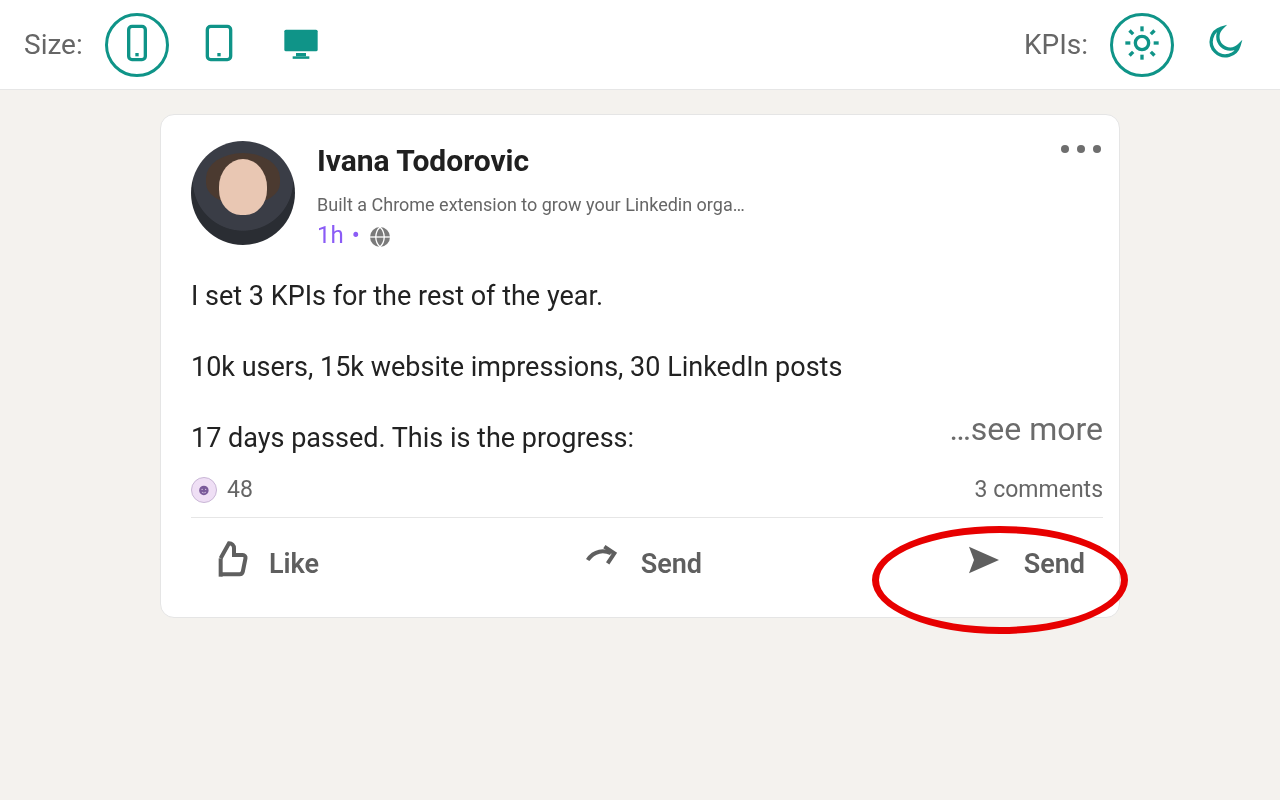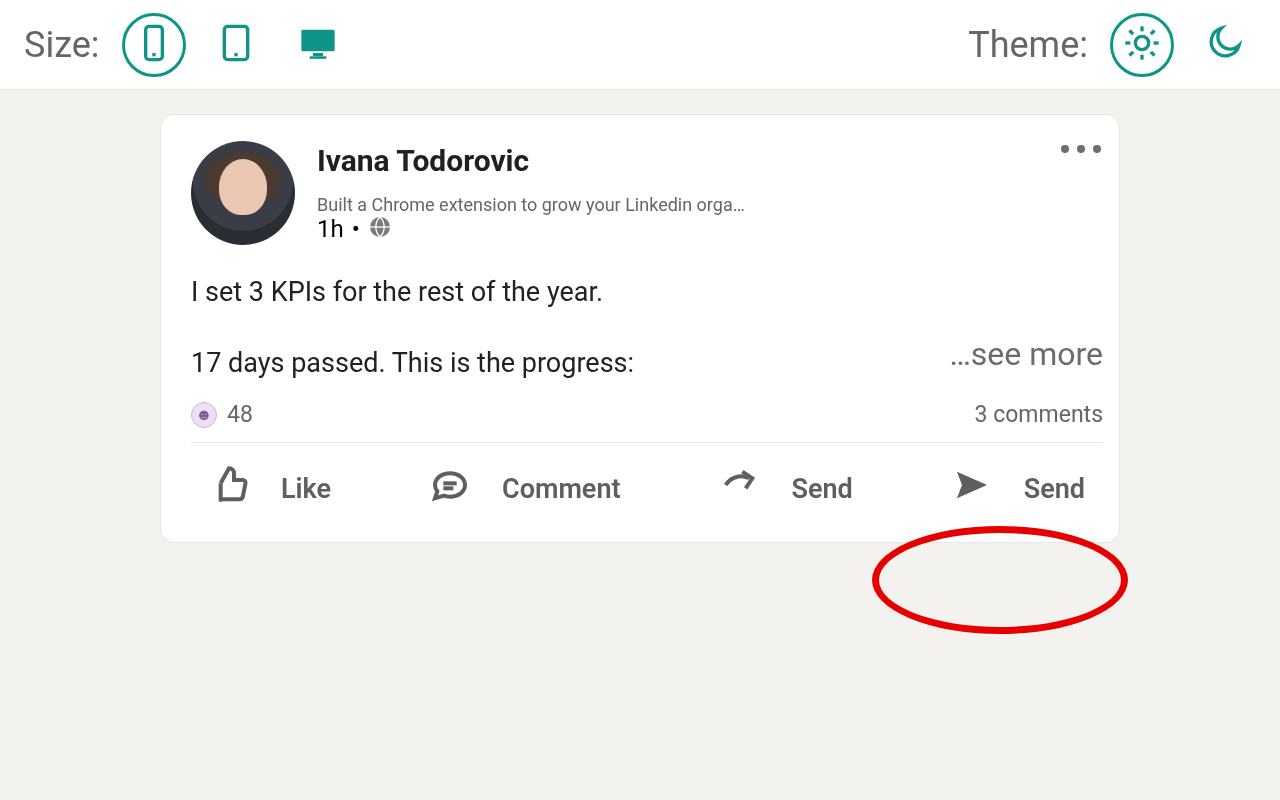--- a/index.html
+++ b/index.html
@@ -13,21 +13,21 @@
   .toolbar {
     height: 90px;
     border-bottom: 1px solid #e6e6e6;
     display: flex;
     align-items: center;
     padding: 0 24px;
     background: #fff;
     justify-content: space-between;
   }
   .toolbar-left, .toolbar-right { display: flex; align-items: center; gap: 18px; }
-  .toolbar-label { font-size: 36px; color: #666; margin-right: 4px; }
+  .toolbar-label { font-size: 28px; color: #666; margin-right: 4px; }
   .tb-btn {
     width: 64px; height: 64px; border-radius: 50%;
     display: flex; align-items: center; justify-content: center;
     cursor: pointer; color: #0f9488;
   }
   .tb-btn.active { border: 3px solid #0f9488; }
   .tb-btn svg { width: 40px; height: 40px; stroke: #0f9488; fill: none; stroke-width: 2; }
   .tb-btn svg.filled { fill: #0f9488; stroke: none; }
 
   .stage {
@@ -59,21 +59,21 @@
     background: #e9c7b3; border-radius: 50% 50% 45% 45%;
   }
   .avatar::before{
     content:"";
     position:absolute; left:15px; top:12px; width:74px; height:50px;
     background: #4b3a30; border-radius: 50% 50% 40% 40%;
   }
   .head-text { flex: 1; padding-top: 2px; }
   .author-name { font-size: 30px; font-weight: 700; color: #202020; }
   .headline { font-size: 18px; color: #666; margin-top: 16px; white-space: nowrap; overflow: hidden; text-overflow: ellipsis; max-width: 680px;}
-  .meta-row { display: flex; align-items: flex-start; gap: 8px; color: #000000; font-size: 24px;}
+  .meta-row { display: flex; align-items: flex-end; gap: 8px; margin-top: 6px; color: #8b5cf6; font-size: 24px;}
   .globe {
     width: 24px; height: 24px; display:inline-flex; align-items:center; justify-content:center;
   }
   .globe svg{ width:24px; height:24px; fill:#7a7a7a; }
   .dots-btn {
     position: absolute; right: 2px; top: 4px;
     color: #666; font-size: 30px; letter-spacing: 4px; cursor: pointer;
     display:flex; gap:8px;
   }
   .dots-btn span{ width:8px; height:8px; background:#6e6e6e; border-radius:50%; display:inline-block;}
@@ -96,21 +96,21 @@
     border:1px solid #c9b6d6;
     display:flex; align-items:center; justify-content:center; font-size:16px; color:#7a5a9a;
   }
 
   .divider { height:1px; background:#e6e6e6; margin: 0 0 4px 0;}
 
   .actions {
     display: flex; justify-content: space-between; padding: 18px 18px 22px;
   }
   .act-btn {
-    display: flex; align-items: center; gap: 32px; color: #5f5f5f;
+    display: flex; align-items: center; gap: 20px; color: #5f5f5f;
     font-size: 27px; font-weight: 600; cursor: pointer;
   }
   .act-btn svg { width: 40px; height: 40px; fill: none; stroke: #5f5f5f; stroke-width: 2.4; }
   .act-btn.send svg { fill:#5f5f5f; stroke:none; }
 
   .annot {
     position:absolute; border: 7px solid #e70000; border-radius: 50%;
     width: 256px; height: 108px; pointer-events: none;
   }
   
@@ -142,21 +142,21 @@
       <span>
         <svg viewBox="0 0 24 24" class="filled">
             <rect x="2" y="4" width="20" height="13" rx="1"></rect>
             <rect x="9" y="18" width="6" height="2"></rect>
             <rect x="7" y="20" width="10" height="1.5"></rect>
           </svg>
       </span>
     </div>
   </div>
   <div class="toolbar-right">
-    <span class="toolbar-label">Theme:</span>
+    <span class="toolbar-label">KPIs:</span>
     <div class="tb-btn active">
       <span>
         <svg viewBox="0 0 24 24">
             <circle cx="12" cy="12" r="4"></circle>
             <line x1="12" y1="2" x2="12" y2="5"></line>
             <line x1="12" y1="19" x2="12" y2="22"></line>
             <line x1="2" y1="12" x2="5" y2="12"></line>
             <line x1="19" y1="12" x2="22" y2="12"></line>
             <line x1="4.5" y1="4.5" x2="6.7" y2="6.7"></line>
             <line x1="17.3" y1="17.3" x2="19.5" y2="19.5"></line>
@@ -196,20 +196,21 @@
       </div>
       <div class="dots-btn">
         <span></span>
           <span></span>
           <span></span>
       </div>
     </div>
 
     <div class="post-body">
       <p>I set 3 KPIs for the rest of the year.</p>
+      <p>10k users, 15k website impressions, 30 LinkedIn posts</p>
       <p>17 days passed. This is the progress:</p>
       <span class="see-more">…see more</span>
     </div>
 
     <div class="stats-row">
       <div class="react-grp">
         <span class="react-icon">☻</span>
         <span>48</span>
       </div>
       <span>3 comments</span>
@@ -223,30 +224,20 @@
           <svg viewBox="0 0 24 24">
               <path d="M7 22V11"></path>
               <path d="M7 11l5-9c1.7 0 3 1.3 3 3v4h5.3c1 0 1.8.9 1.6 1.9l-1.6 8c-.2.9-1 1.6-1.9 1.6H7"></path>
             </svg>
         </span>
         <span>Like</span>
       </div>
       <div class="act-btn">
         <span>
           <svg viewBox="0 0 24 24">
-              <path d="M21 12c0 4-4 7-9 7-1.3 0-2.5-.2-3.6-.6L3 20l1.4-4.2C3.5 14.6 3 13.3 3 12c0-4 4-7 9-7s9 3 9 7z"></path>
-              <line x1="8" y1="11" x2="16" y2="11"></line>
-              <line x1="8" y1="14" x2="14" y2="14"></line>
-            </svg>
-        </span>
-        <span>Comment</span>
-      </div>
-      <div class="act-btn">
-        <span>
-          <svg viewBox="0 0 24 24">
               <path d="M4 12c4-6 10-6 14-4"></path>
               <path d="M14 4l6 4-4 6"></path>
             </svg>
         </span>
         <span>Send</span>
       </div>
       <div class="act-btn send">
         <span>
           <svg viewBox="0 0 24 24">
               <path d="M3 20l18-8L3 4l3 8-3 8z"></path>

